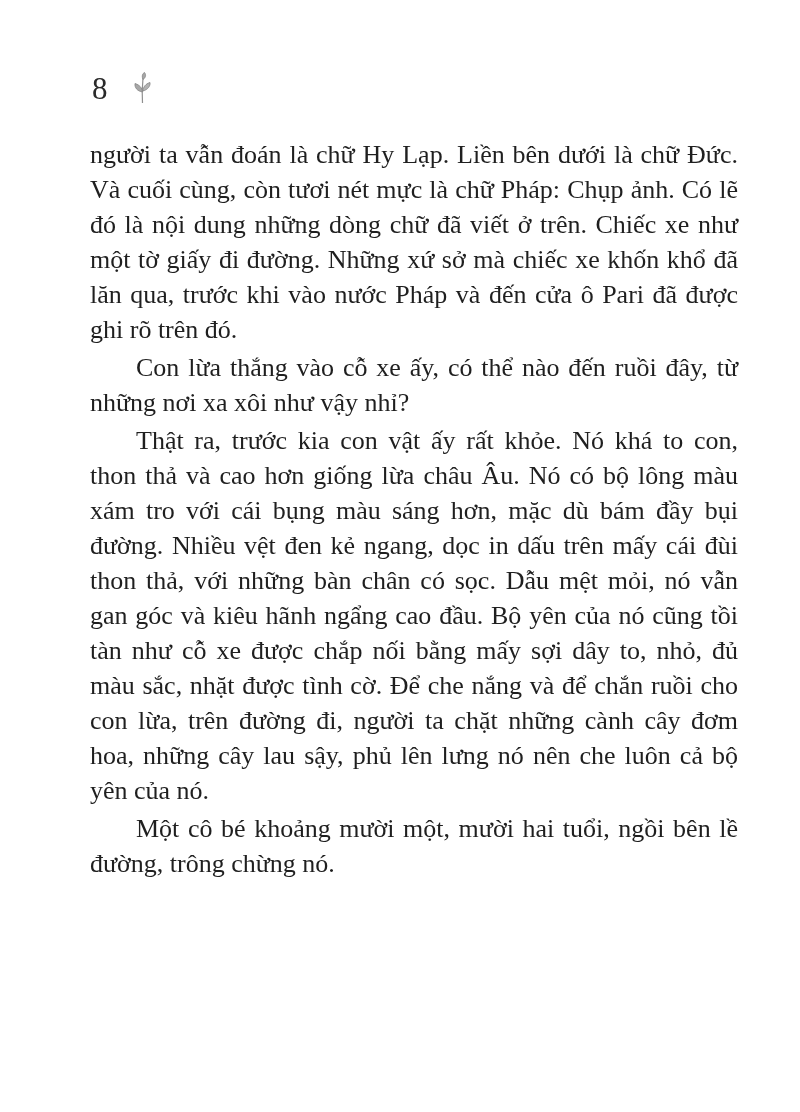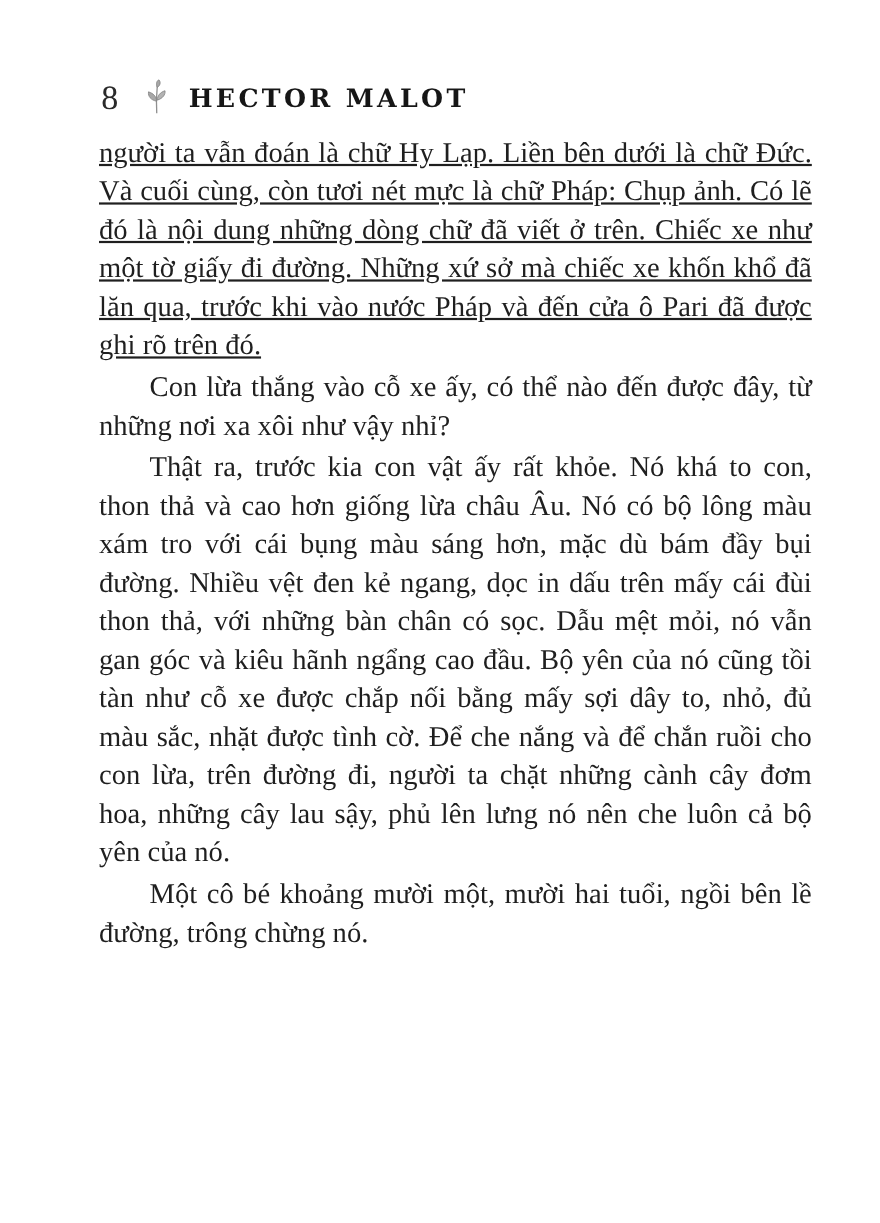--- a/index.html
+++ b/index.html
@@ -50,23 +50,22 @@
     width: 648px;
     font-size: 26px;
     line-height: 35px;
     text-align: justify;
   }
   .para {
     margin: 3px 0 0 0;
     text-indent: 46px;
   }
   .para.no-indent {
-    margin-top: 0;
+    margin-top: 16px;
     text-indent: 0;
-    text-decoration: underline;
   }
   .scan-fade {
     position: absolute;
     left: 0;
     top: 925px;
     width: 460px;
     height: 150px;
     background: radial-gradient(ellipse at 0% 85%,
                 rgba(255,255,255,0.92) 0%,
                 rgba(255,255,255,0.55) 40%,
@@ -82,25 +81,24 @@
   <header class="page-header">
     <span class="page-number">8</span>
     <span class="ornament">
       <svg width="24" height="32" viewBox="0 0 24 32" aria-hidden="true">
         <path d="M12.5 31 C12 24 12 16 13 6" stroke="#6a6a6a" stroke-width="1.2" fill="none"></path>
         <path d="M12.5 20 C7 19 4.5 15.5 5 11.5 C9.5 13 12 15.5 12.5 20 Z" fill="#8a8a8a" stroke="#5c5c5c" stroke-width="0.8"></path>
         <path d="M13 19 C18 17.5 20.5 14 20 10.5 C15.5 12 13.2 14.8 13 19 Z" fill="#9a9a9a" stroke="#5c5c5c" stroke-width="0.8"></path>
         <path d="M13 7.5 C11.5 4 12.5 1.5 14.5 0.5 C16.5 3 15.5 5.8 13 7.5 Z" fill="#8a8a8a" stroke="#5c5c5c" stroke-width="0.8"></path>
       </svg>
     </span>
-    <span class="running-title">HECTOR MALOT</span>
   </header>
 
   <main class="page-body">
     <p class="para no-indent">người ta vẫn đoán là chữ Hy Lạp. Liền bên dưới là chữ Đức. Và cuối cùng, còn tươi nét mực là chữ Pháp: Chụp ảnh. Có lẽ đó là nội dung những dòng chữ đã viết ở trên. Chiếc xe như một tờ giấy đi đường. Những xứ sở mà chiếc xe khốn khổ đã lăn qua, trước khi vào nước Pháp và đến cửa ô Pari đã được ghi rõ trên đó.</p>
-    <p class="para">Con lừa thắng vào cỗ xe ấy, có thể nào đến được đây, từ những nơi xa xôi như vậy nhỉ?</p>
+    <p class="para">Con lừa thắng vào cỗ xe ấy, có thể nào đến ruồi đây, từ những nơi xa xôi như vậy nhỉ?</p>
     <p class="para">Thật ra, trước kia con vật ấy rất khỏe. Nó khá to con, thon thả và cao hơn giống lừa châu Âu. Nó có bộ lông màu xám tro với cái bụng màu sáng hơn, mặc dù bám đầy bụi đường. Nhiều vệt đen kẻ ngang, dọc in dấu trên mấy cái đùi thon thả, với những bàn chân có sọc. Dẫu mệt mỏi, nó vẫn gan góc và kiêu hãnh ngẩng cao đầu. Bộ yên của nó cũng tồi tàn như cỗ xe được chắp nối bằng mấy sợi dây to, nhỏ, đủ màu sắc, nhặt được tình cờ. Để che nắng và để chắn ruồi cho con lừa, trên đường đi, người ta chặt những cành cây đơm hoa, những cây lau sậy, phủ lên lưng nó nên che luôn cả bộ yên của nó.</p>
     <p class="para">Một cô bé khoảng mười một, mười hai tuổi, ngồi bên lề đường, trông chừng nó.</p>
   </main>
 
   <div class="scan-fade"></div>
 
 </div>
 
 </body></html>

